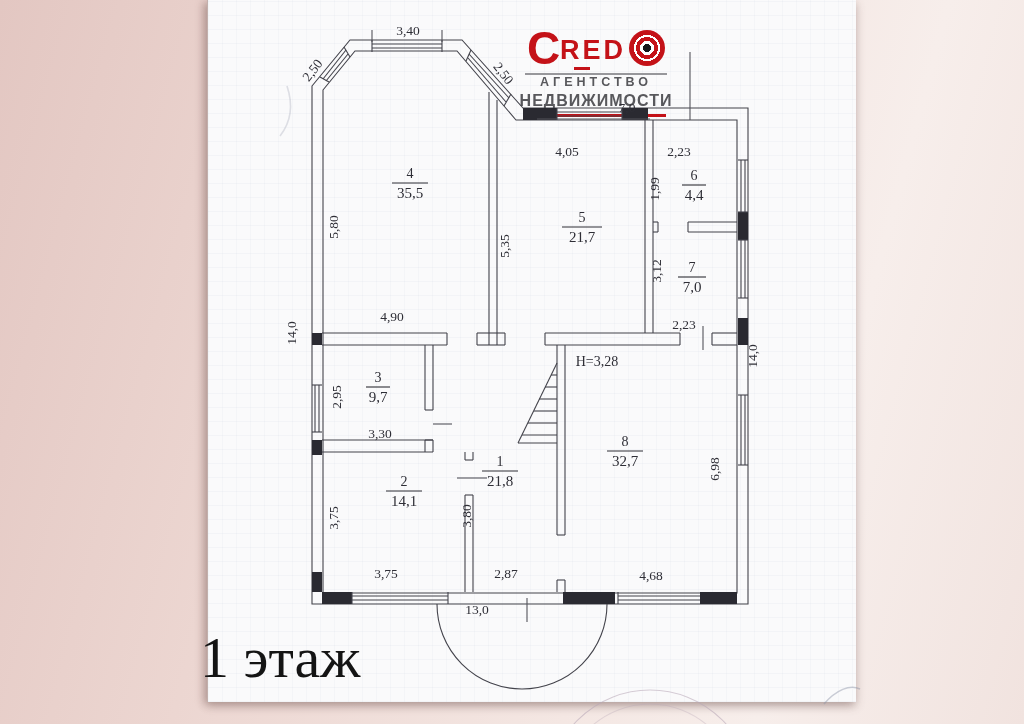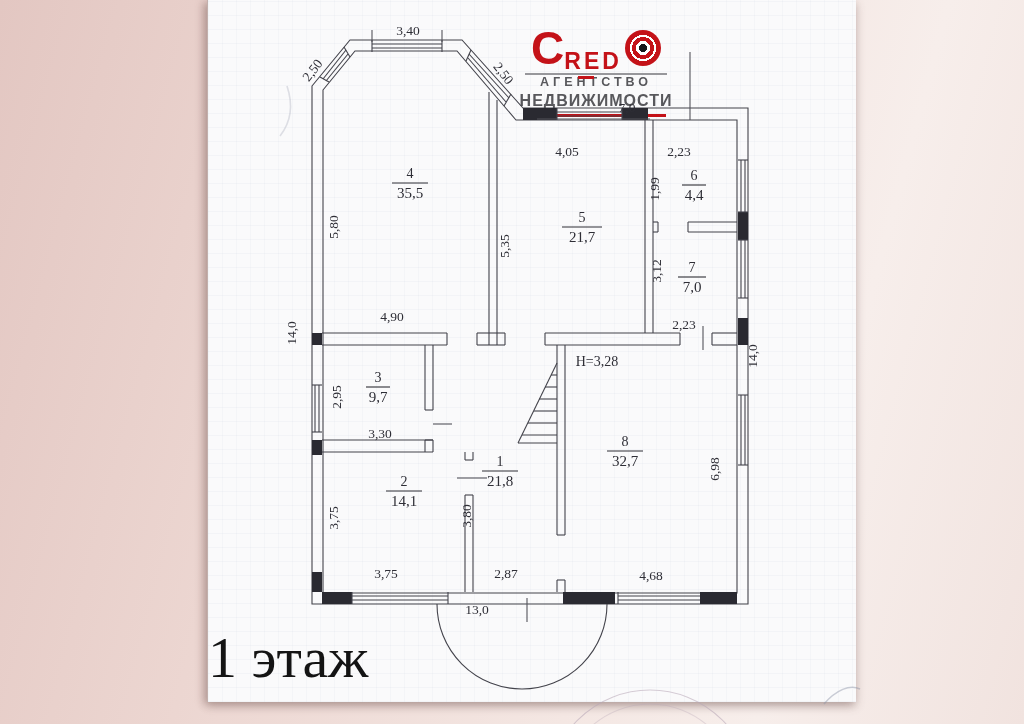--- a/index.html
+++ b/index.html
@@ -16,29 +16,29 @@
   .plan-svg{position:absolute;left:0;top:0;width:1024px;height:724px;}
   .plan-svg text{font-family:"Liberation Serif","DejaVu Serif",serif;fill:#2e2e36;}
   .dim{font-size:13.5px;}
   .roomnum{font-size:14px;}
   .roomarea{font-size:15px;}
   .hnote{font-size:14px;}
   
   .logo{position:absolute;left:512px;top:26px;width:168px;text-align:center;}
   .logo-row{display:flex;align-items:center;justify-content:center;height:44px;}
   .logo-c{font-size:46px;line-height:40px;font-weight:bold;color:#c41218;}
-  .logo-red{font-size:23px;font-weight:bold;letter-spacing:3px;color:#c41218;position:relative;top:13px;}
+  .logo-red{font-size:27px;font-weight:bold;letter-spacing:3px;color:#c41218;position:relative;top:2px;}
   .logo-red::after{content:"";position:absolute;left:14px;bottom:-4px;width:16px;height:3px;background:#c41218;}
   .bullseye{width:36px;height:36px;border-radius:50%;margin-left:3px;
             background:radial-gradient(circle,#17171a 0 4px,#ffffff 4px 7px,#c41218 7px 11px,#ffffff 11px 13px,#c41218 13px 18px);}
   .logo-underline{height:2px;background:#97979b;width:142px;margin:3px auto 0 auto;}
   .logo-agency{font-size:12.5px;font-weight:bold;letter-spacing:4px;color:#58585c;}
   .logo-estate{margin-top:3px;font-size:16px;font-weight:bold;letter-spacing:1px;color:#58585c;}
   .logo-redline{height:3px;background:#c41218;width:118px;margin:4px 0 0 36px;}
-  .floor-label{position:absolute;left:208px;top:624px;font-family:"Liberation Serif","DejaVu Serif",serif;
+  .floor-label{position:absolute;left:200px;top:624px;font-family:"Liberation Serif","DejaVu Serif",serif;
                font-size:58px;color:#141414;}
 </style>
 </head>
 <body>
 
 <div class="stage">
   <div class="sheet"></div>
 
   <div class="logo">
     <div class="logo-row">

